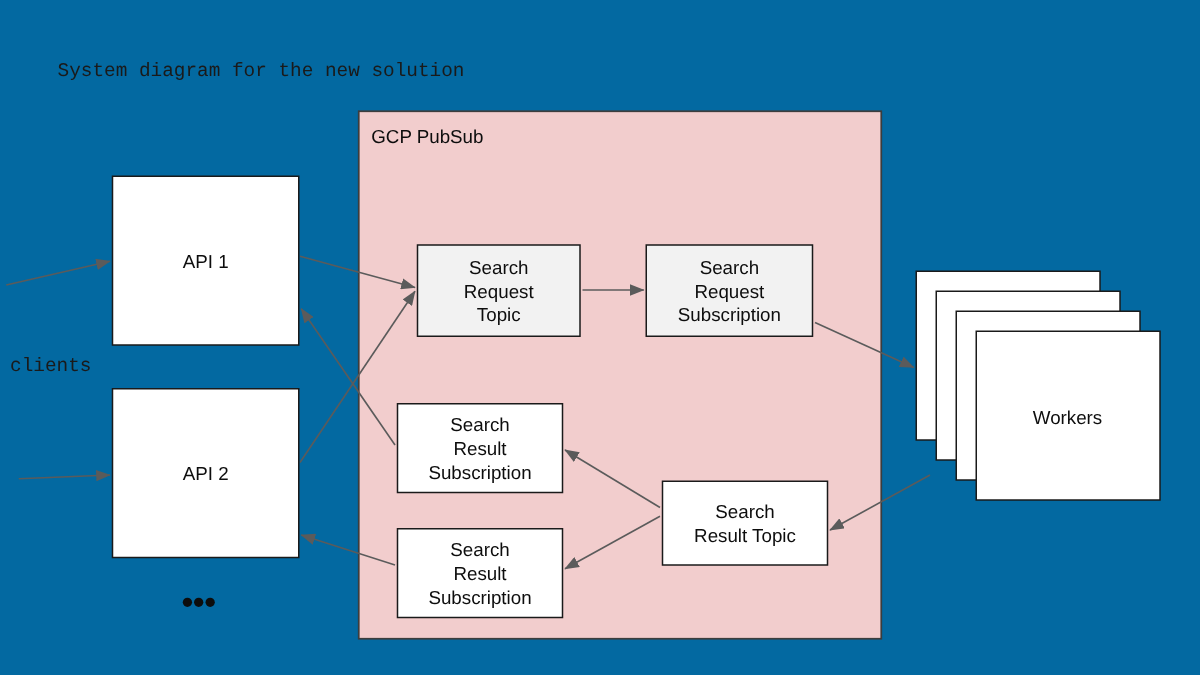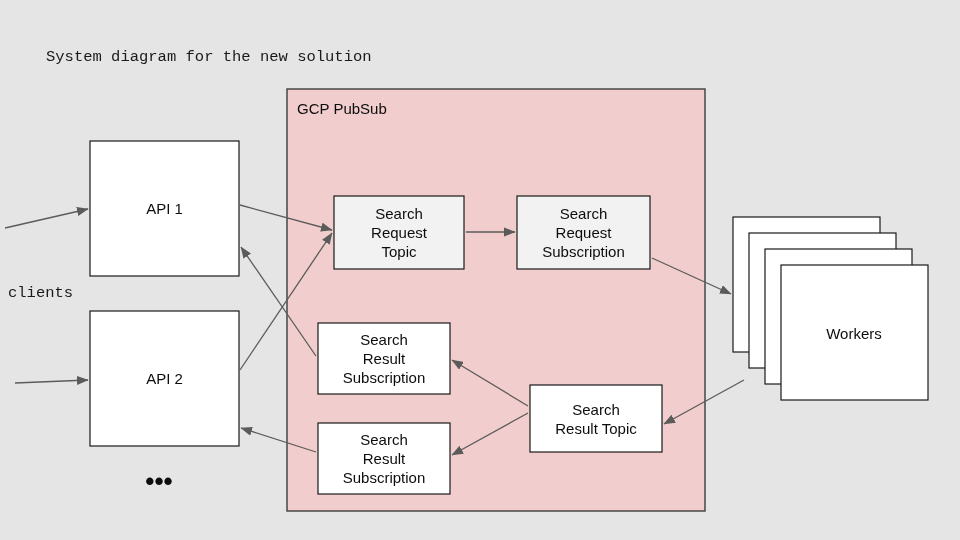--- a/index.html
+++ b/index.html
@@ -4,21 +4,21 @@
 <style>
   html, body {
     margin: 0;
     padding: 0;
     background: #ffffff;
   }
   #canvas {
     position: relative;
     width: 960px;
     height: 540px;
-    background: #e5e5e5;
+    background: #0369a1;
     overflow: hidden;
     font-family: "Liberation Sans", sans-serif;
   }
   svg#diagram {
     position: absolute;
     top: 0;
     left: 0;
     width: 960px;
     height: 540px;
   }

